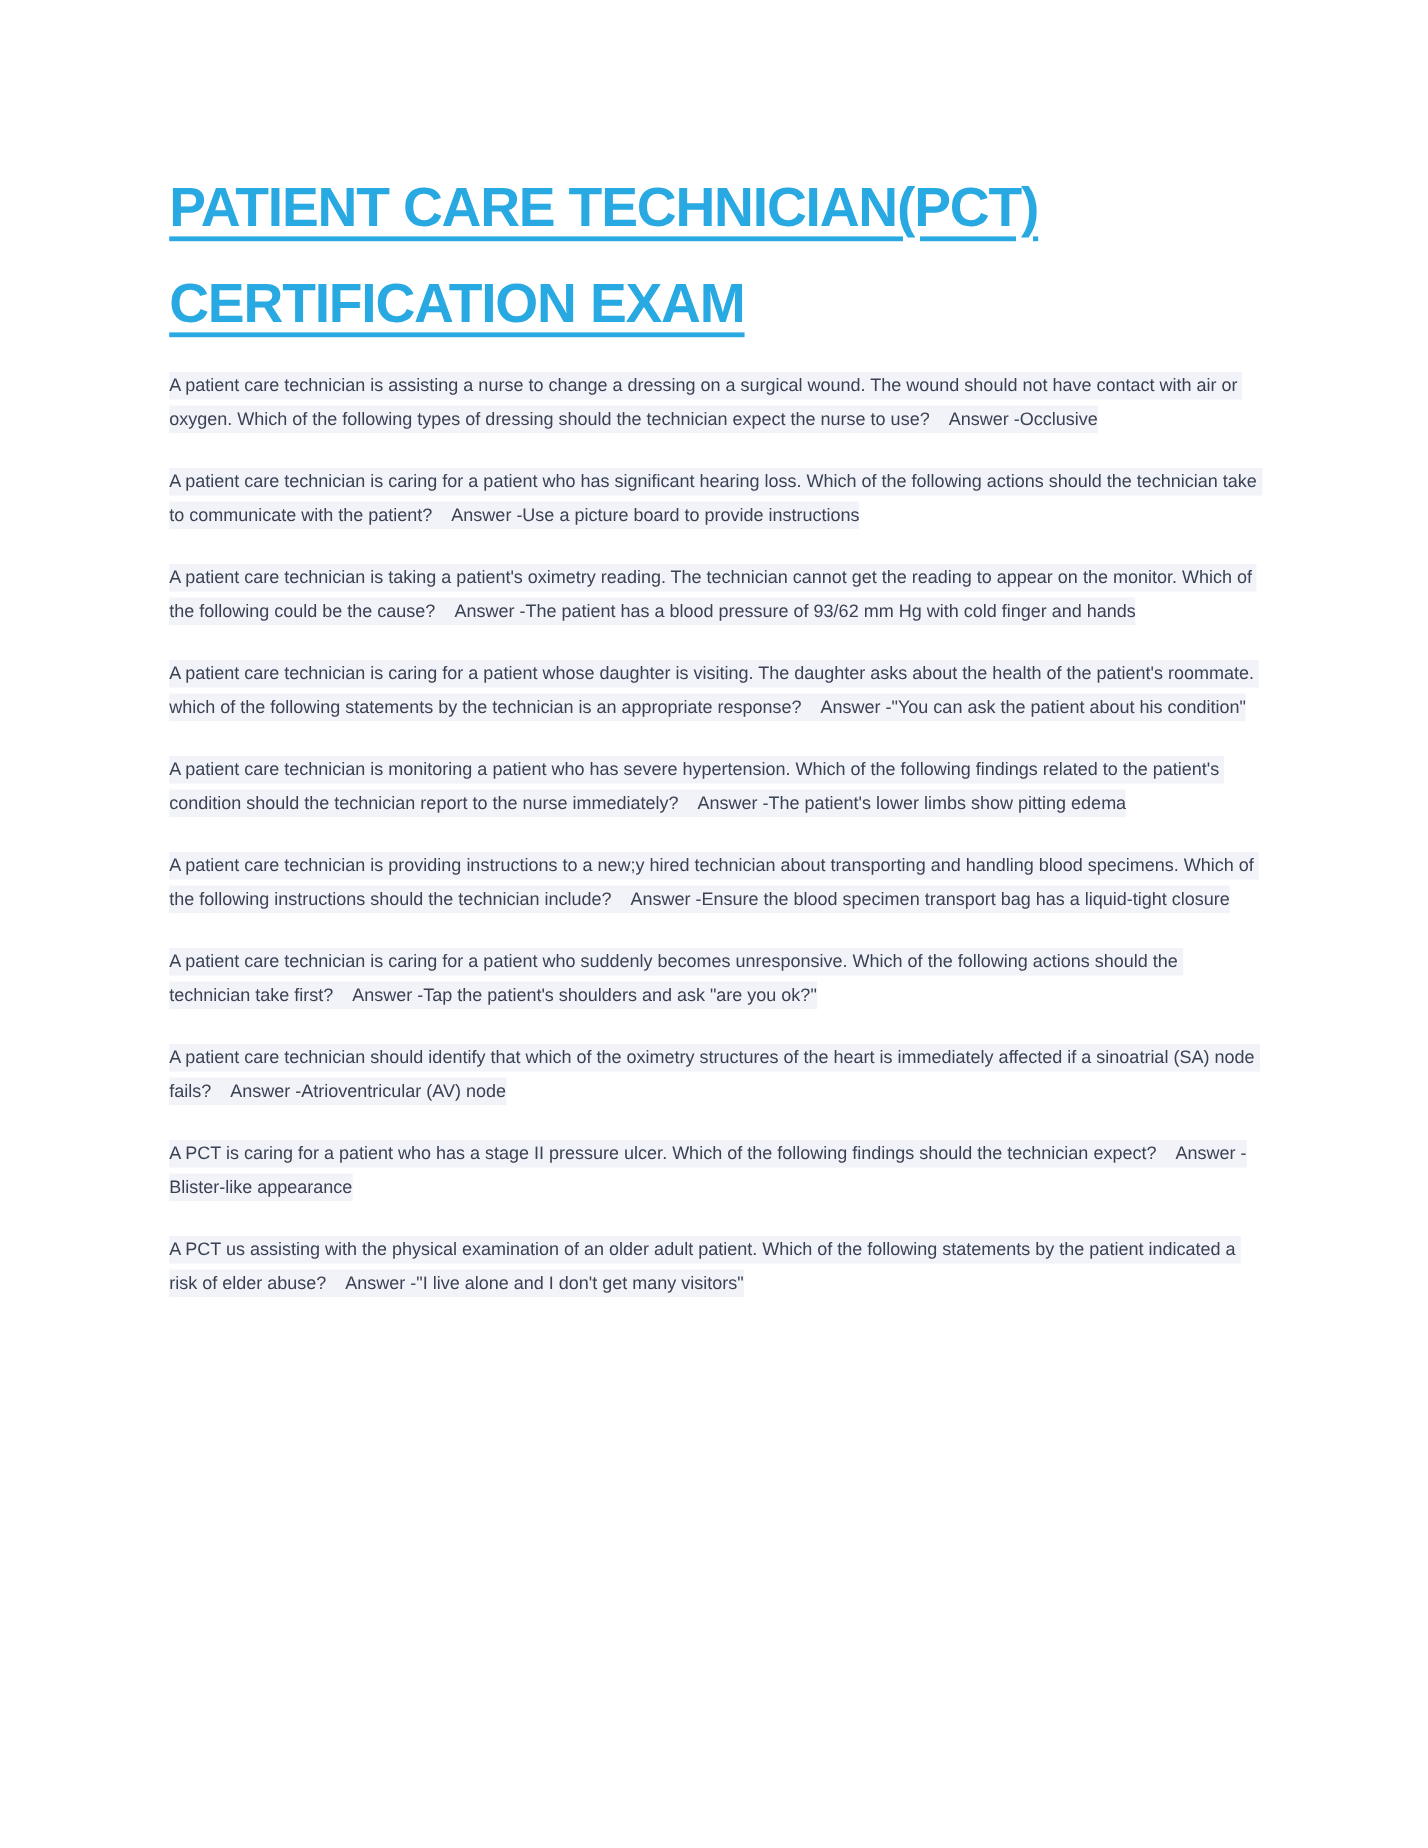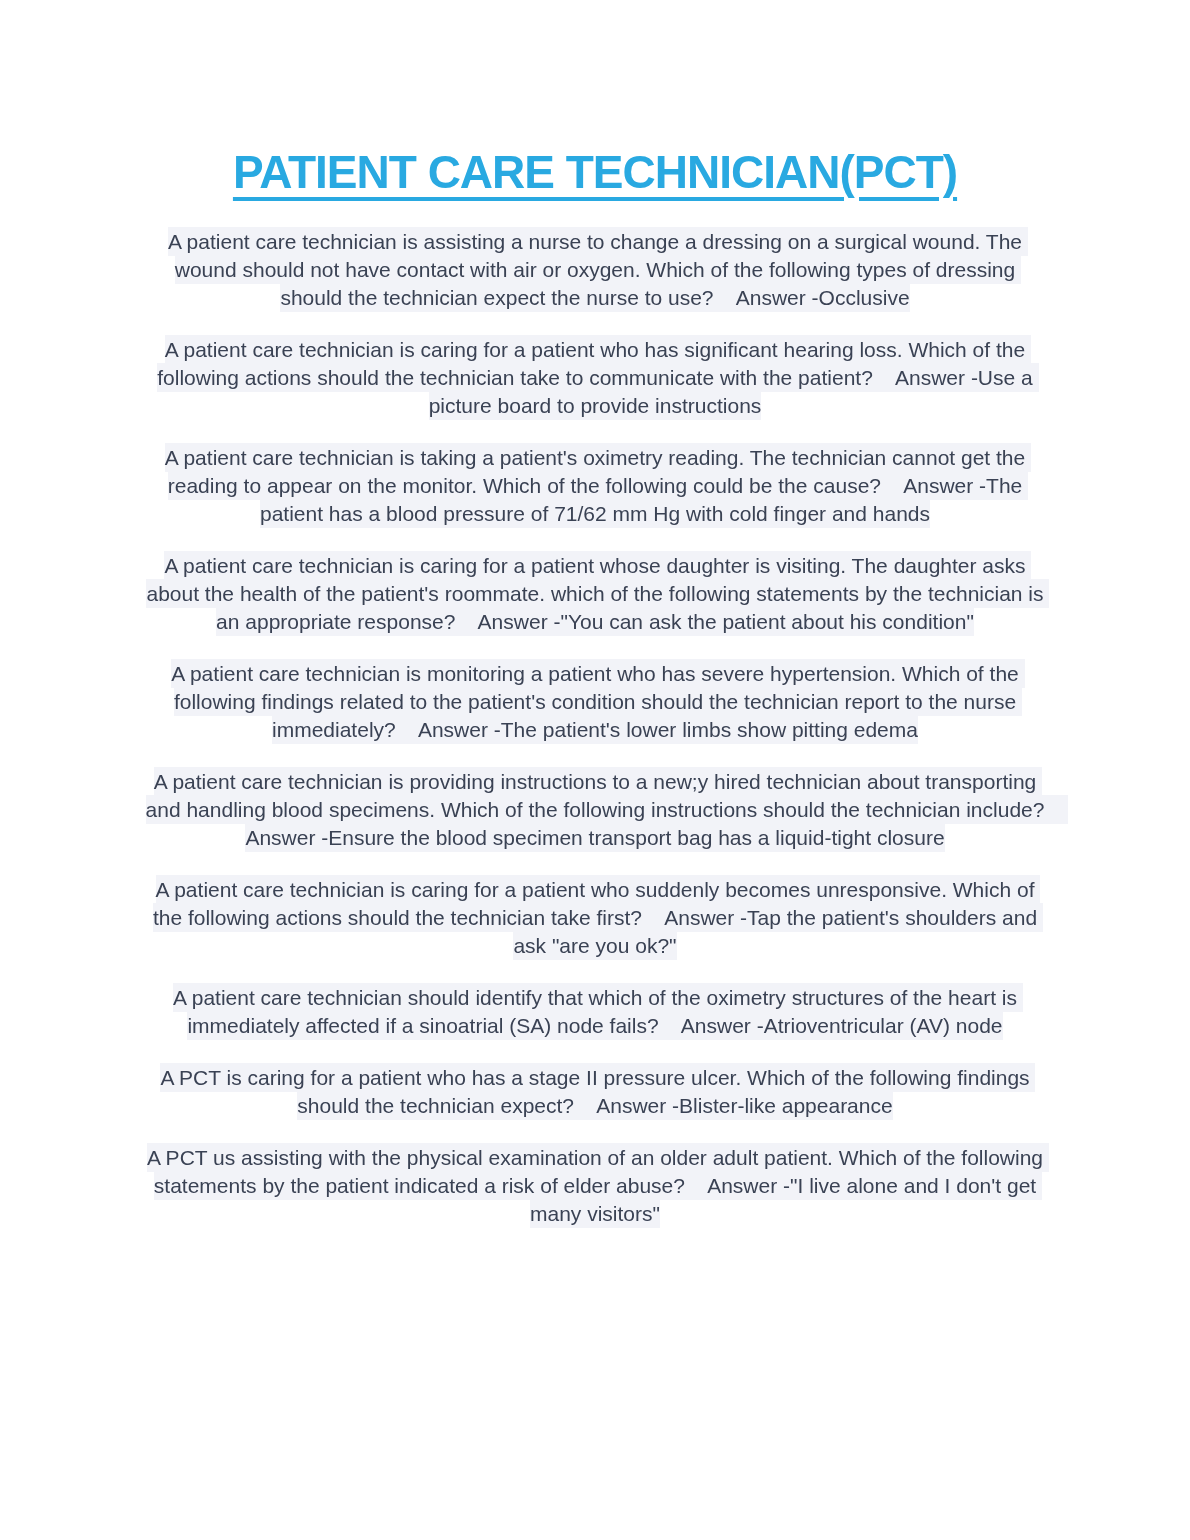--- a/index.html
+++ b/index.html
@@ -13,63 +13,62 @@
     width: 1190px;
     height: 1540px;
     background: #ffffff;
     overflow: hidden;
     box-sizing: border-box;
     padding: 132px 141px 0 141px;
     color: var(--text, #3A4254);
   }
   .doc-title {
     margin: 0 0 16px 0;
-    text-align: center;
     font-weight: 700;
     font-size: 46px;
     letter-spacing: -1px;
     color: var(--accent, #29A9E1);
   }
   .title-line {
     display: block;
     line-height: 80px;
     text-decoration: underline;
     text-decoration-thickness: 4px;
     text-underline-offset: 9px;
     text-decoration-color: var(--accent, #29A9E1);
   }
   .qa-list {
     width: 908px;
   }
   p.qa {
     margin: 0 0 24px 0;
-    font-size: 21px;
+    font-size: 15px;
     line-height: 28px;
     color: var(--text, #3A4254);
-    text-align: center;
   }
   span.hl {
     background: var(--highlight, #F2F3F8);
     white-space: pre-wrap;
     padding: 3px 0;
     box-decoration-break: clone;
     -webkit-box-decoration-break: clone;
   }
 </style>
 </head>
 <body>
 
 <div class="page">
   <h1 class="doc-title">
     <span class="title-line">PATIENT CARE TECHNICIAN(PCT)</span>
+    <span class="title-line">CERTIFICATION EXAM</span>
   </h1>
   <div class="qa-list">
       <p class="qa"><span class="hl">A patient care technician is assisting a nurse to change a dressing on a surgical wound. The wound should not have contact with air or oxygen. Which of the following types of dressing should the technician expect the nurse to use?    Answer -Occlusive</span></p>
       <p class="qa"><span class="hl">A patient care technician is caring for a patient who has significant hearing loss. Which of the following actions should the technician take to communicate with the patient?    Answer -Use a picture board to provide instructions</span></p>
-      <p class="qa"><span class="hl">A patient care technician is taking a patient's oximetry reading. The technician cannot get the reading to appear on the monitor. Which of the following could be the cause?    Answer -The patient has a blood pressure of 71/62 mm Hg with cold finger and hands</span></p>
+      <p class="qa"><span class="hl">A patient care technician is taking a patient's oximetry reading. The technician cannot get the reading to appear on the monitor. Which of the following could be the cause?    Answer -The patient has a blood pressure of 93/62 mm Hg with cold finger and hands</span></p>
       <p class="qa"><span class="hl">A patient care technician is caring for a patient whose daughter is visiting. The daughter asks about the health of the patient's roommate. which of the following statements by the technician is an appropriate response?    Answer -"You can ask the patient about his condition"</span></p>
       <p class="qa"><span class="hl">A patient care technician is monitoring a patient who has severe hypertension. Which of the following findings related to the patient's condition should the technician report to the nurse immediately?    Answer -The patient's lower limbs show pitting edema</span></p>
       <p class="qa"><span class="hl">A patient care technician is providing instructions to a new;y hired technician about transporting and handling blood specimens. Which of the following instructions should the technician include?    Answer -Ensure the blood specimen transport bag has a liquid-tight closure</span></p>
       <p class="qa"><span class="hl">A patient care technician is caring for a patient who suddenly becomes unresponsive. Which of the following actions should the technician take first?    Answer -Tap the patient's shoulders and ask "are you ok?"</span></p>
       <p class="qa"><span class="hl">A patient care technician should identify that which of the oximetry structures of the heart is immediately affected if a sinoatrial (SA) node fails?    Answer -Atrioventricular (AV) node</span></p>
       <p class="qa"><span class="hl">A PCT is caring for a patient who has a stage II pressure ulcer. Which of the following findings should the technician expect?    Answer -Blister-like appearance</span></p>
       <p class="qa"><span class="hl">A PCT us assisting with the physical examination of an older adult patient. Which of the following statements by the patient indicated a risk of elder abuse?    Answer -"I live alone and I don't get many visitors"</span></p>
     </div>
 </div>
 

